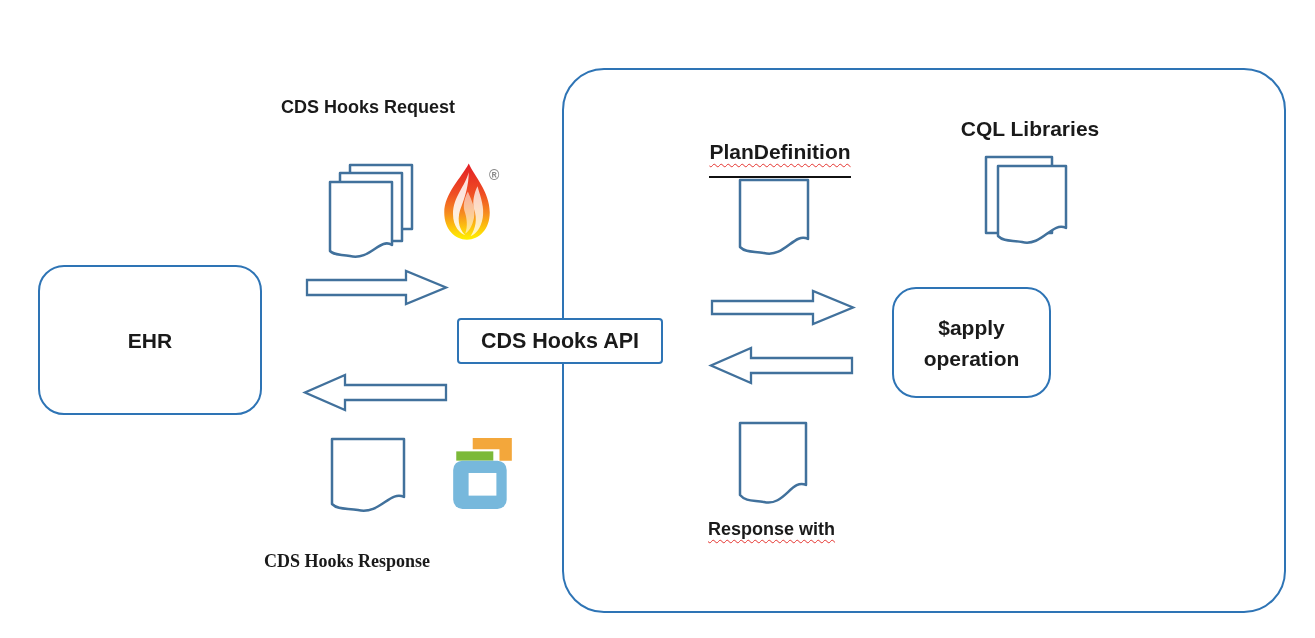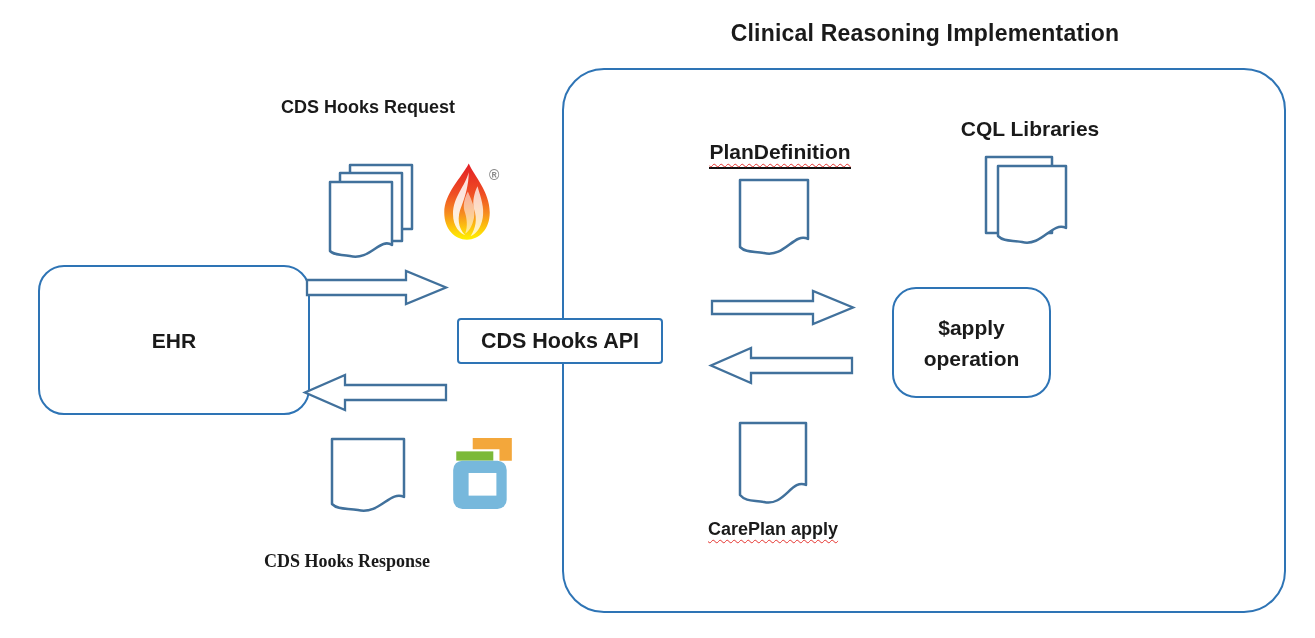--- a/index.html
+++ b/index.html
@@ -16,47 +16,46 @@
   }
   .big-box {
     left:562px; top:68px; width:724px; height:545px;
     border:2.5px solid #2E74B5; border-radius:42px; background:transparent;
   }
   .node {
     border:2.3px solid #2E74B5; background:#ffffff;
     display:flex; flex-direction:column; align-items:center; justify-content:center;
     text-align:center; font-weight:bold;
   }
-  .node-ehr { left:38px; top:265px; width:272px; height:150px; border-radius:26px; font-size:21px; line-height:31px; }
+  .node-ehr { left:38px; top:265px; width:224px; height:150px; border-radius:26px; font-size:21px; line-height:31px; }
   .node-api { left:457px; top:318px; width:206px; height:46px; border-radius:4px; font-size:21.5px; z-index:3; }
   .node-apply { left:892px; top:287px; width:159px; height:111px; border-radius:24px; border-width:2.6px; font-size:21px; line-height:31px; z-index:2; }
 
   .lbl { font-weight:bold; white-space:nowrap; }
   .lbl-request  { left:281px; top:94px;  font-size:18px; line-height:26px; }
   .lbl-response { left:264px; top:551px; font-size:18px;font-family:Liberation Serif, serif; }
   .lbl-plandef  { left:680px; top:140px; width:200px; text-align:center; font-size:21px; }
   .lbl-cql      { left:930px; top:117px; width:200px; text-align:center; font-size:21px; }
   .lbl-careplan { left:708px; top:515px; font-size:18px; line-height:29px; }
 
-  .u-solid   { border-bottom:2px solid #111; padding-bottom:4px; }
+  .u-solid   { border-bottom:2px solid #111; padding-bottom:13px; }
   .squiggle  { text-decoration-line:underline; text-decoration-style:wavy;
                text-decoration-color:#e5342f; text-decoration-thickness:1px;
                text-underline-offset:4px; }
   .reg-mark  { left:489px; top:167px; font-size:14px; color:#8a8a8a; font-weight:bold; }
 
   svg { display:block; overflow:visible; }
   .doc-stroke { fill:#ffffff; stroke:#41719C; stroke-width:2.5; stroke-linejoin:round; }
   .arrow-poly { fill:#ffffff; stroke:#41719C; stroke-width:2.3; stroke-linejoin:miter; }
 </style>
 </head>
 <body>
 
 <div id="canvas">
 
-  <div class="abs diagram-title">Clinical Reasoning Implementation</div>
 
   <div class="abs big-box"></div>
 
   <div class="abs node node-ehr">
     <span>EHR</span>
   </div>
 
   <div class="abs node node-api">
     <span>CDS Hooks API</span>
   </div>
@@ -157,16 +156,16 @@
     </svg>
   </div>
 
   <div class="abs" style="left:738px; top:421px;">
     <svg width="70" height="86" viewBox="0 0 70 86">
       <path class="doc-stroke" d="M2,2 H68 V64 C54,57 46,86 26,81 C16,79 8,81 2,74 Z"></path>
     </svg>
   </div>
 
   <div class="abs lbl lbl-careplan">
-    <div><span class="squiggle">CarePlan apply</span></div>
+    <div><span class="squiggle">Response with</span></div>
   </div>
 
 </div>
 
 </body></html>

